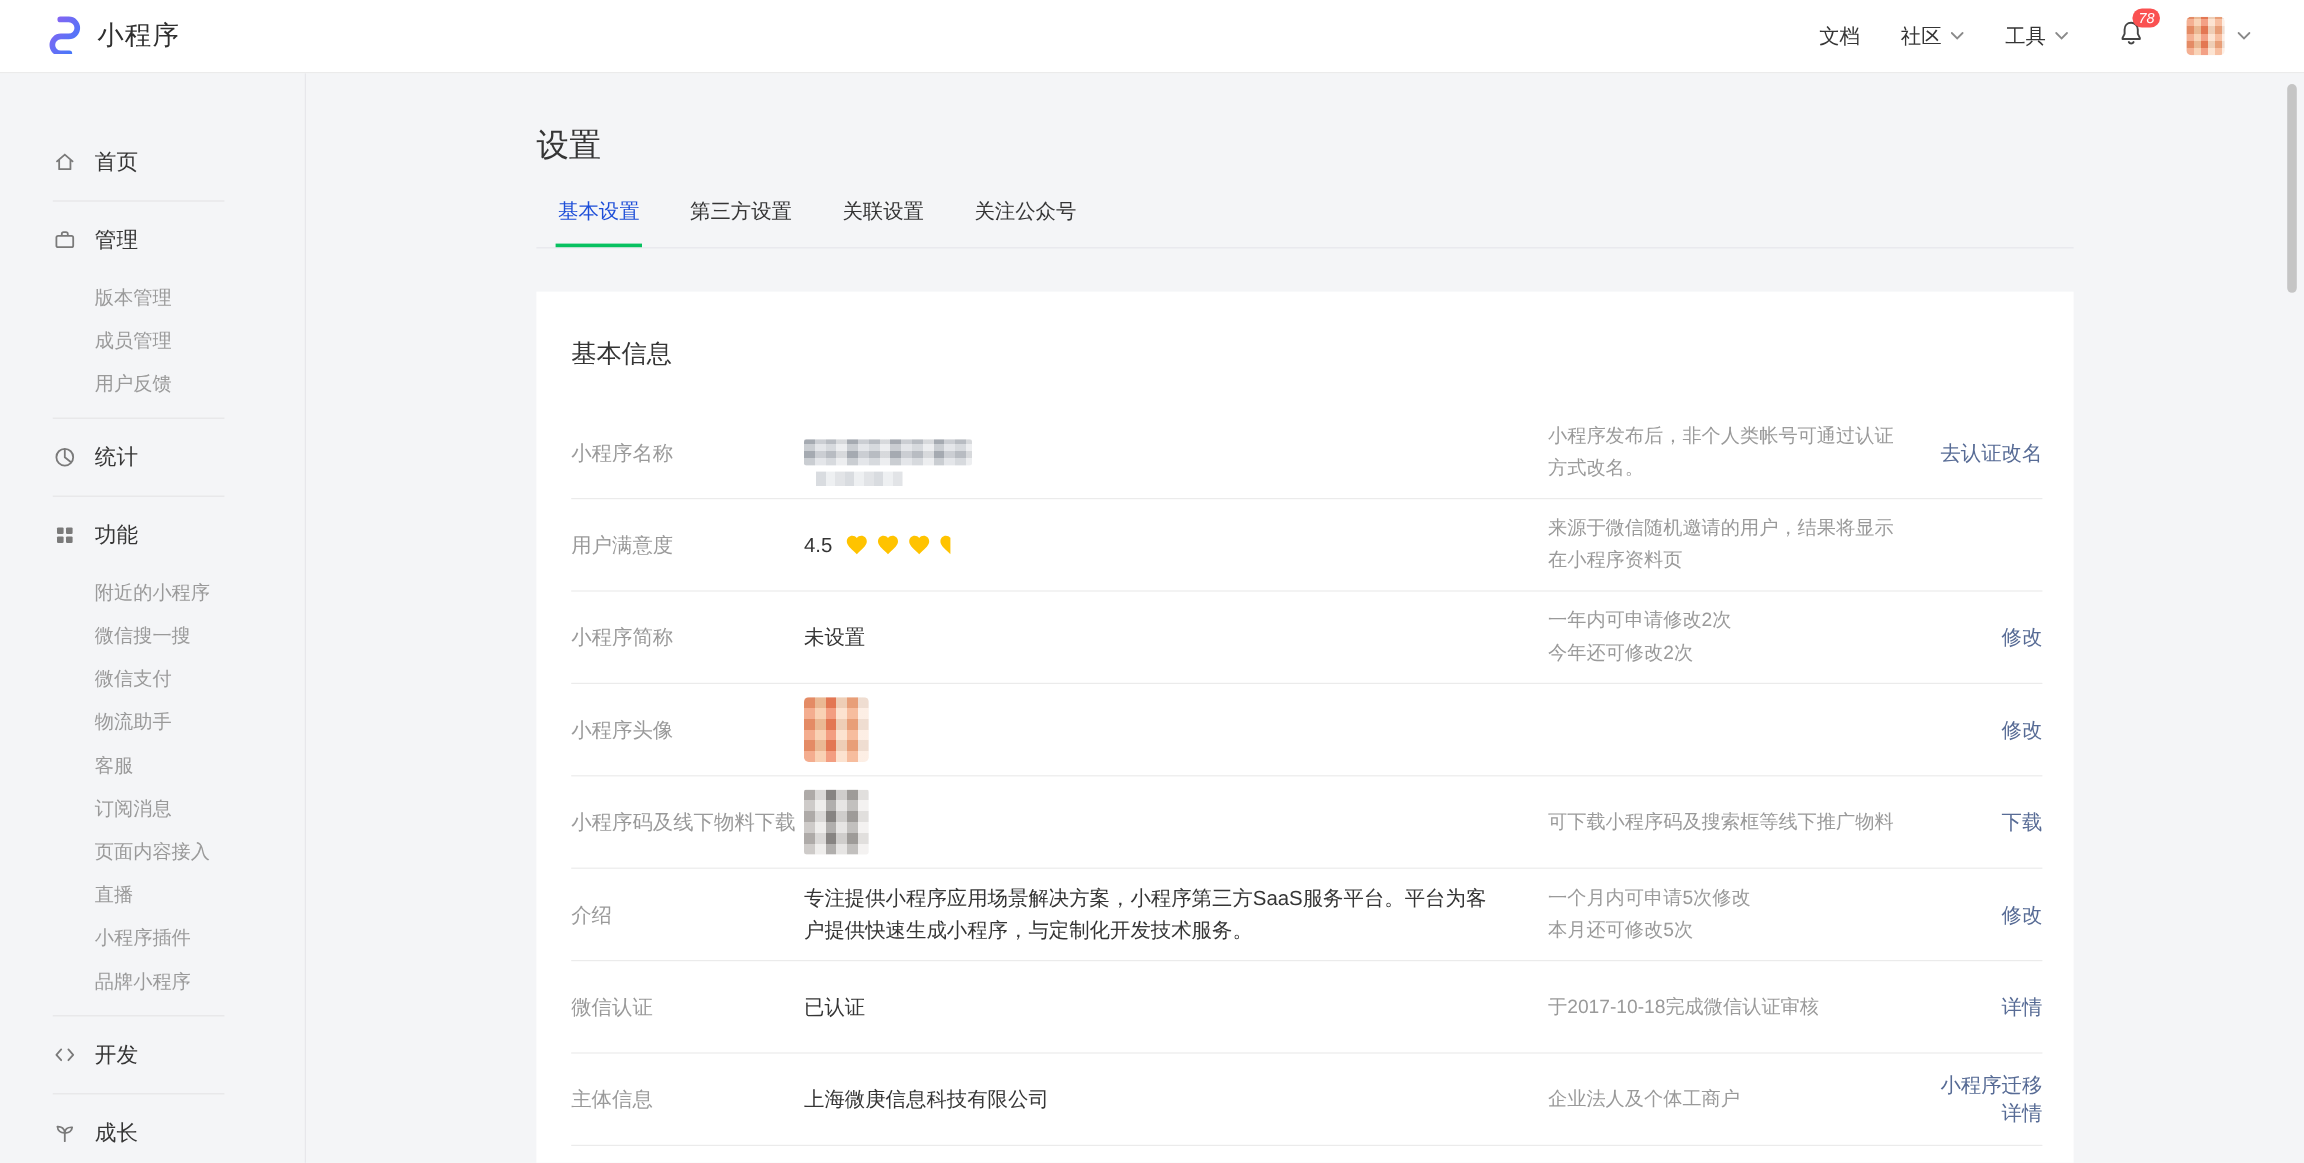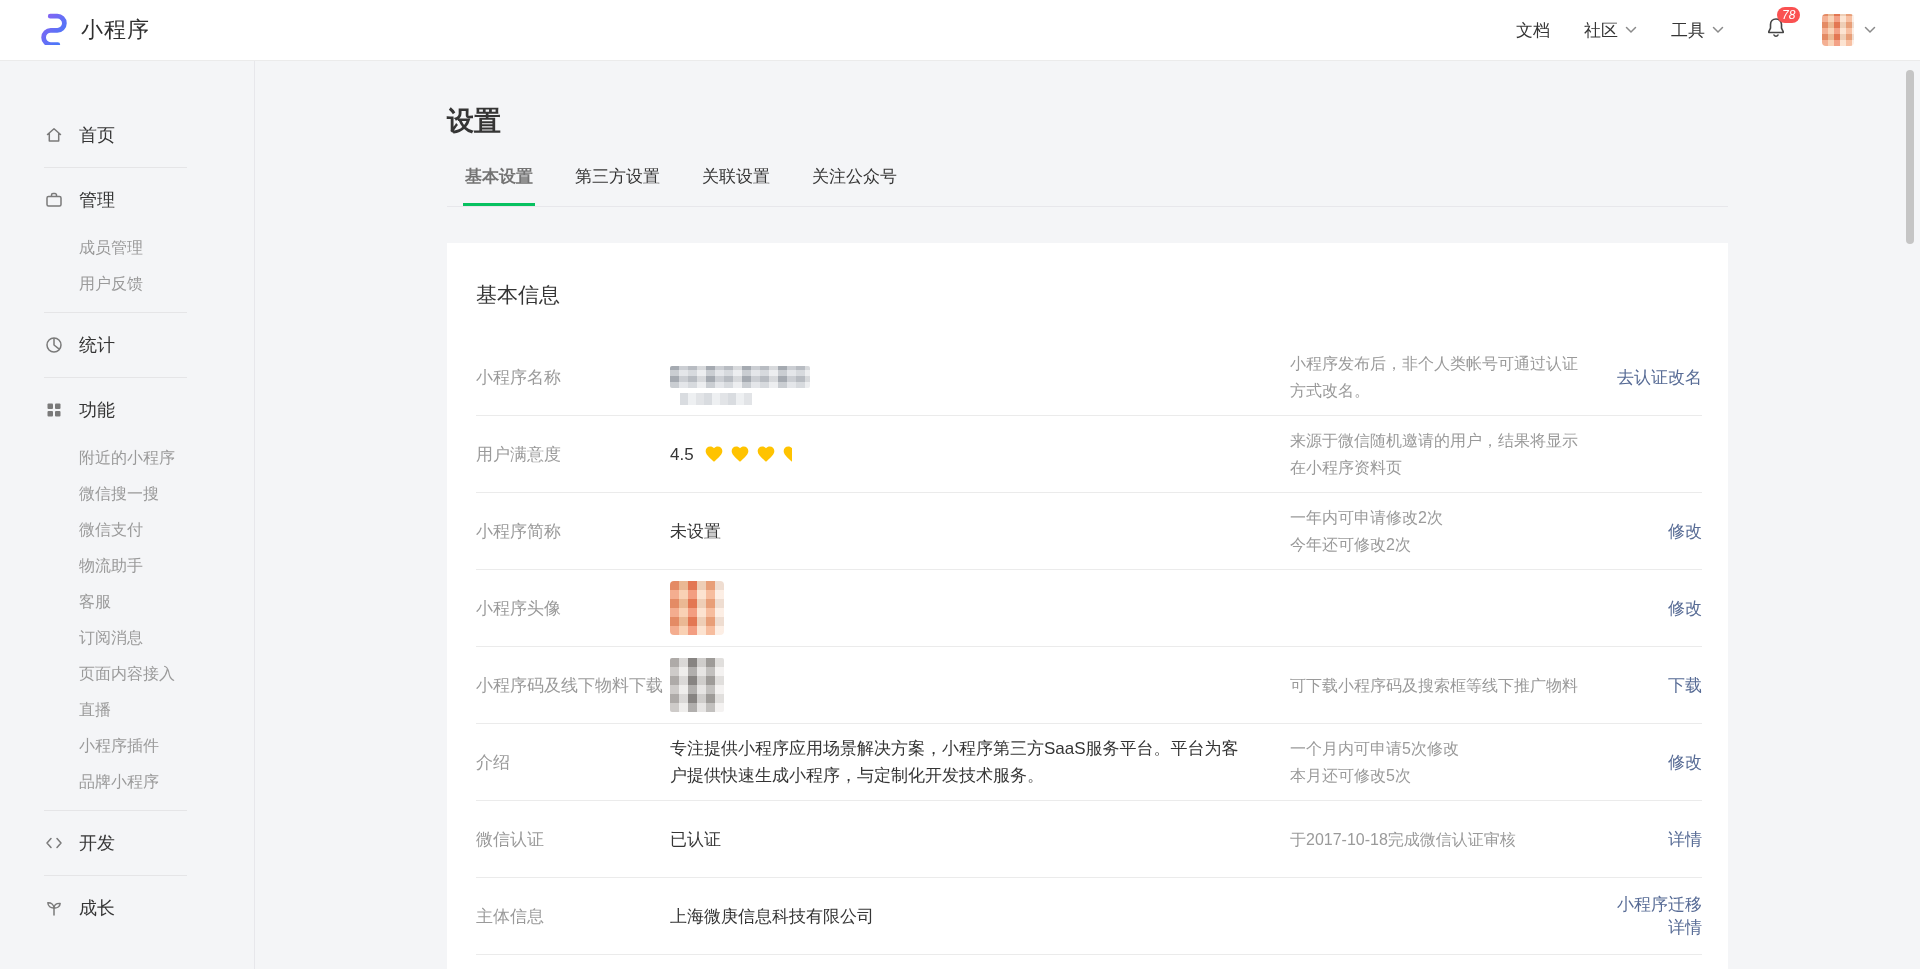--- a/index.html
+++ b/index.html
@@ -53,31 +53,31 @@
     padding-left: 79px; font-size: 16px; color: #9a9a9a; cursor: pointer;
   }
   .side-sep { height: 1px; background: #e5e5e7; margin: 10px 0 10px 44px; width: 143px; }
 
   
   .main {
     position: absolute; top: 61px; left: 255px; right: 0; bottom: 0;
     background: #f4f5f7; overflow: hidden;
   }
   .main-inner { margin-left: 192px; width: 1281px; }
-  .page-title { margin-top: 42px; font-size: 27px; font-weight: 700; color: #353535; }
+  .page-title { margin-top: 42px; font-size: 27px; font-weight: 400; color: #353535; }
 
   .tabs {
     margin-top: 26px; display: flex; gap: 38px;
     border-bottom: 1px solid #e7e7eb; padding-left: 16px;
   }
   .tab {
     font-size: 17px; color: #353535; padding: 0 2px 15px 2px; cursor: pointer;
     border-bottom: 3px solid transparent;
   }
-  .tab.active { color: #737373; border-bottom-color: #07c160; font-weight: bold; }
+  .tab.active { color: #1d4ed8; border-bottom-color: #07c160; }
 
   .card {
     margin-top: 36px; background: #fff; width: 1281px; min-height: 780px;
     padding: 38px 26px 0 29px;
   }
   .section-title { font-size: 21px; font-weight: 400; color: #353535; margin-bottom: 30px; }
 
   .row {
     display: flex; align-items: center; min-height: 77px;
     border-bottom: 1px solid #ebebeb;
@@ -183,20 +183,21 @@
   <div class="side-sep"></div>
 
   <div class="side-top">
     <svg class="sicon" viewBox="0 0 20 20">
         <rect x="3" y="6.5" width="14" height="9.5" rx="1.5" fill="none" stroke="#7a7a7a" stroke-width="1.5"></rect>
         <path d="M7.5 6.5 V5 a1.5 1.5 0 0 1 1.5 -1.5 h2 a1.5 1.5 0 0 1 1.5 1.5 V6.5" fill="none" stroke="#7a7a7a" stroke-width="1.5"></path>
       </svg>
     <span>管理</span>
   </div>
   <div class="side-sub-group">
+    <div class="side-sub">版本管理</div>
     <div class="side-sub">成员管理</div>
     <div class="side-sub">用户反馈</div>
   </div>
   <div class="side-sep"></div>
 
   <div class="side-top">
     <svg class="sicon" viewBox="0 0 20 20">
         <circle cx="10" cy="10" r="7" fill="none" stroke="#7a7a7a" stroke-width="1.5"></circle>
         <path d="M10 3 V10 L15.2 14.2" fill="none" stroke="#7a7a7a" stroke-width="1.5" stroke-linejoin="round"></path>
       </svg>
@@ -336,20 +337,21 @@
       <div class="row">
         <div class="col-label">微信认证</div>
         <div class="col-value">已认证</div>
         <div class="col-note">于2017-10-18完成微信认证审核</div>
         <div class="col-action"><a class="link">详情</a></div>
       </div>
 
       <div class="row">
         <div class="col-label">主体信息</div>
         <div class="col-value">上海微庚信息科技有限公司</div>
+        <div class="col-note">企业法人及个体工商户</div>
         <div class="col-action">
           <a class="link">小程序迁移</a><br>
           <a class="link">详情</a>
         </div>
       </div>
 
       <div class="row row-cut">
         <div class="col-label"></div>
 
         <div class="col-note"></div>

